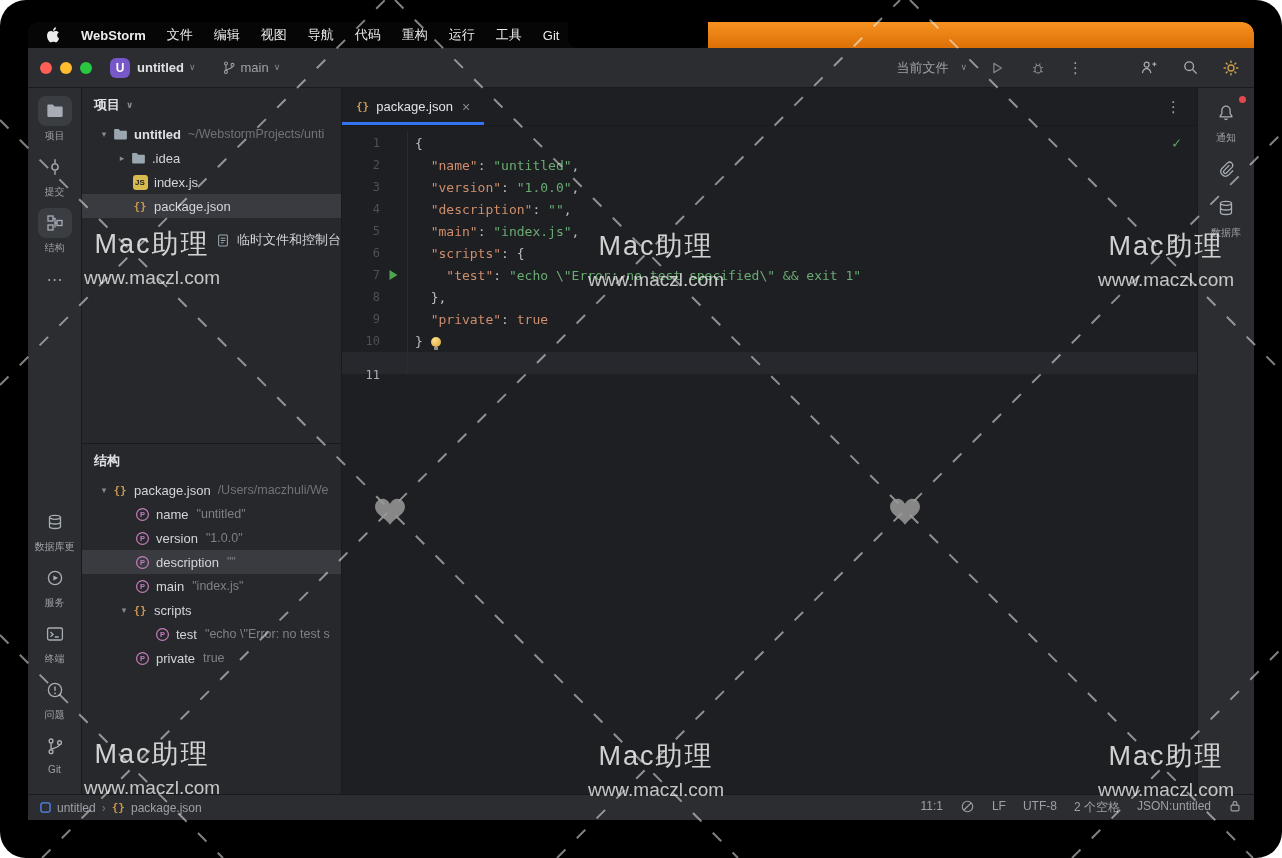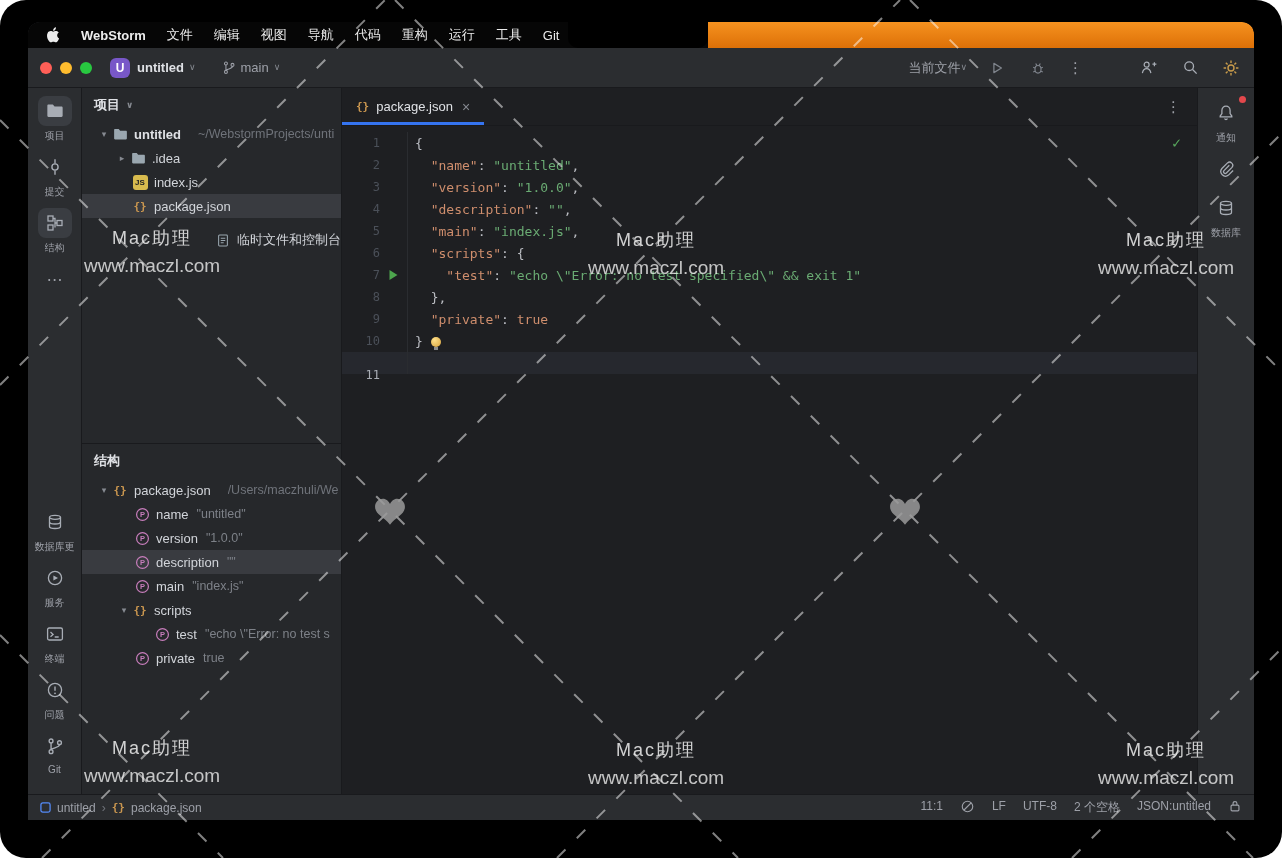--- a/index.html
+++ b/index.html
@@ -49,21 +49,21 @@
 
   
   .panels { width:260px; background:#26282b; border-right:1px solid #191a1d; display:flex; flex-direction:column; flex-shrink:0; overflow:hidden; }
   .panel-head { height:34px; display:flex; align-items:center; gap:6px; padding:0 12px; color:#dfe1e5; font-size:13px; font-weight:700; flex-shrink:0; }
   .proj-section { height:356px; border-bottom:1px solid #191a1d; overflow:hidden; }
   .struct-section { flex:1; overflow:hidden; }
   .trow { height:24px; display:flex; align-items:center; font-size:13px; color:#d2d5da; white-space:nowrap; overflow:hidden; cursor:default; }
   .trow.sel { background:#393b40; }
   .trow .chev { width:16px; text-align:center; font-size:9px; flex-shrink:0; }
   .ticon { width:16px; height:16px; display:flex; align-items:center; justify-content:center; margin-right:6px; flex-shrink:0; }
-  .suffix { color:#6f737a; font-size:12.5px; margin-left:17px; overflow:hidden;text-align:right; }
+  .suffix { color:#6f737a; font-size:12.5px; margin-left:7px; overflow:hidden;text-align:right; }
   .tval { color:#7d8188; font-size:12.5px; margin-left:8px; overflow:hidden; }
   .bname { font-weight:700; color:#dfe1e5; }
   .braces { color:#cc9850; font-family:"DejaVu Sans Mono","Liberation Mono",monospace; font-size:11px; font-weight:700; }
   .jsbox { width:15px; height:15px; border-radius:3px; background:#d8bb4e; color:#1e1f22; font-size:8px; font-weight:700; display:flex; align-items:center; justify-content:center; }
   .gap-top { margin-top:10px; }
 
   
   .editor { flex:1; display:flex; flex-direction:column; background:#1e1f22; min-width:0; position:relative; }
   .tabbar { height:38px; border-bottom:1px solid #191a1d; display:flex; align-items:center; flex-shrink:0; }
   .tab { height:100%; display:flex; align-items:center; gap:7px; padding:0 14px; position:relative; color:#dfe1e5; font-size:13px; cursor:default; }
@@ -90,21 +90,21 @@
 
   
   .statusbar { height:26px; background:#2b2d30; border-top:1px solid #191a1d; display:flex; align-items:center; padding:0 12px; font-size:12px; color:#9da0a8; flex-shrink:0; }
   .sb-left { display:flex; align-items:center; gap:6px; }
   .sb-right { margin-left:auto; display:flex; gap:17px; }
   .sb-sep { color:#6f737a; }
 
   
   .overlay { position:absolute; inset:0; z-index:99; pointer-events:none; }
   .wm { position:absolute; width:180px; text-align:center; color:rgba(240,240,240,0.85); }
-  .wm-t { font-size:18px; letter-spacing:2px; }
+  .wm-t { font-size:27px; letter-spacing:2px; }
   .wm-u { font-size:19px; margin-top:5px; color:rgba(238,238,238,0.8); }
   svg.icon { display:block; }
 </style>
 </head>
 <body>
 
 <div class="stage">
   <div class="display">
     <div class="desktop">
 
@@ -145,21 +145,21 @@
                   <circle cx="4.5" cy="3.5" r="1.7"></circle>
                   <circle cx="4.5" cy="13" r="1.7"></circle>
                   <circle cx="12" cy="5" r="1.7"></circle>
                   <path d="M4.5 5.2v6.1M12 6.7c0 2.6-4.5 2.6-7 4"></path>
                 </g>
               </svg>
             <span>main</span>
             <span class="chev">∨</span>
           </span>
           <div class="tb-right">
-            <span style="display:flex;align-items:center;gap:0;">
+            <span style="display:flex;align-items:center;gap:12px;">
               <span>当前文件</span>
               <span class="chev">∨</span>
             </span>
             <span class="tb-ico">
               <svg class="icon" width="16" height="16" viewBox="0 0 18 18">
                   <path d="M5.5 3.8 14 9l-8.5 5.2z" fill="none" stroke="#7f848c" stroke-width="1.4" stroke-linejoin="round"></path>
                 </svg>
             </span>
             <span class="tb-ico">
               <svg class="icon" width="16" height="16" viewBox="0 0 18 18">

